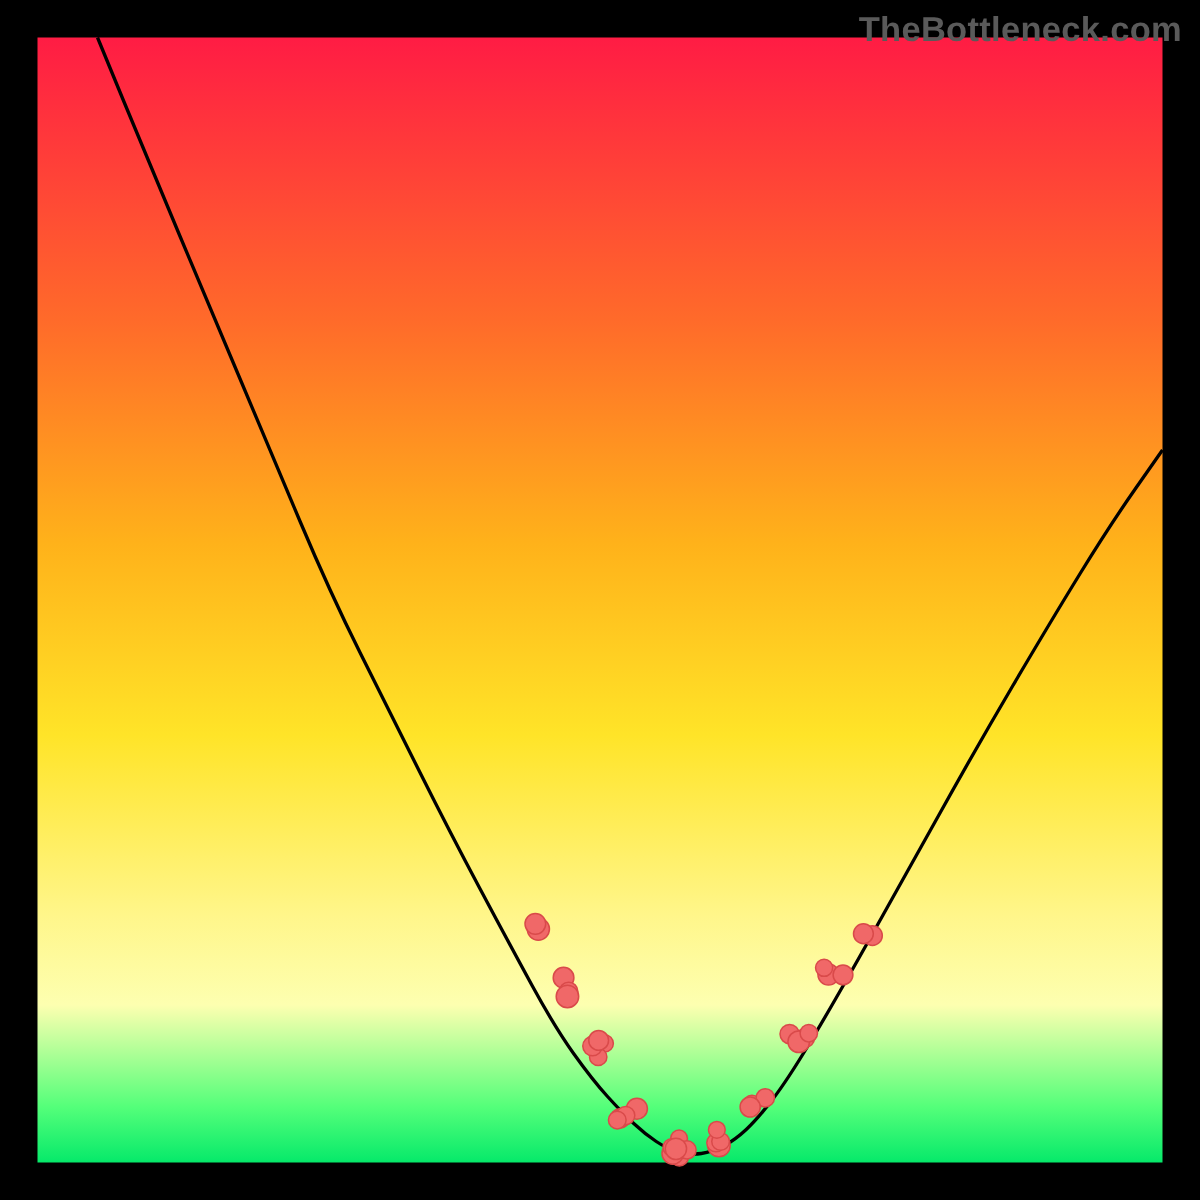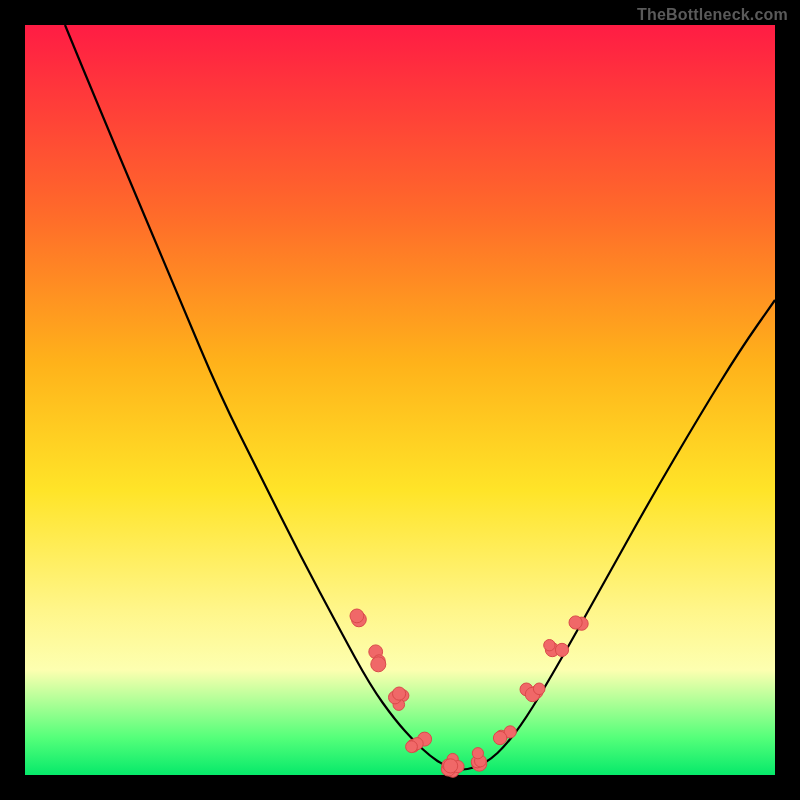--- a/index.html
+++ b/index.html
@@ -24,21 +24,21 @@
       #ffe428 62%,
       #fff68a 78%,
       #fdffb0 86%,
       #55ff7a 95%,
       #06e96a 100%);
   }
   .watermark {
     position: absolute;
     top: 6px;
     right: 12px;
-    font-size: 16px;
+    font-size: 23px;
     font-weight: 600;
     color: #5a5a5a;
     letter-spacing: 0.2px;
   }
   svg.overlay {
     position: absolute;
     left: 0;
     top: 0;
   }
 </style>

